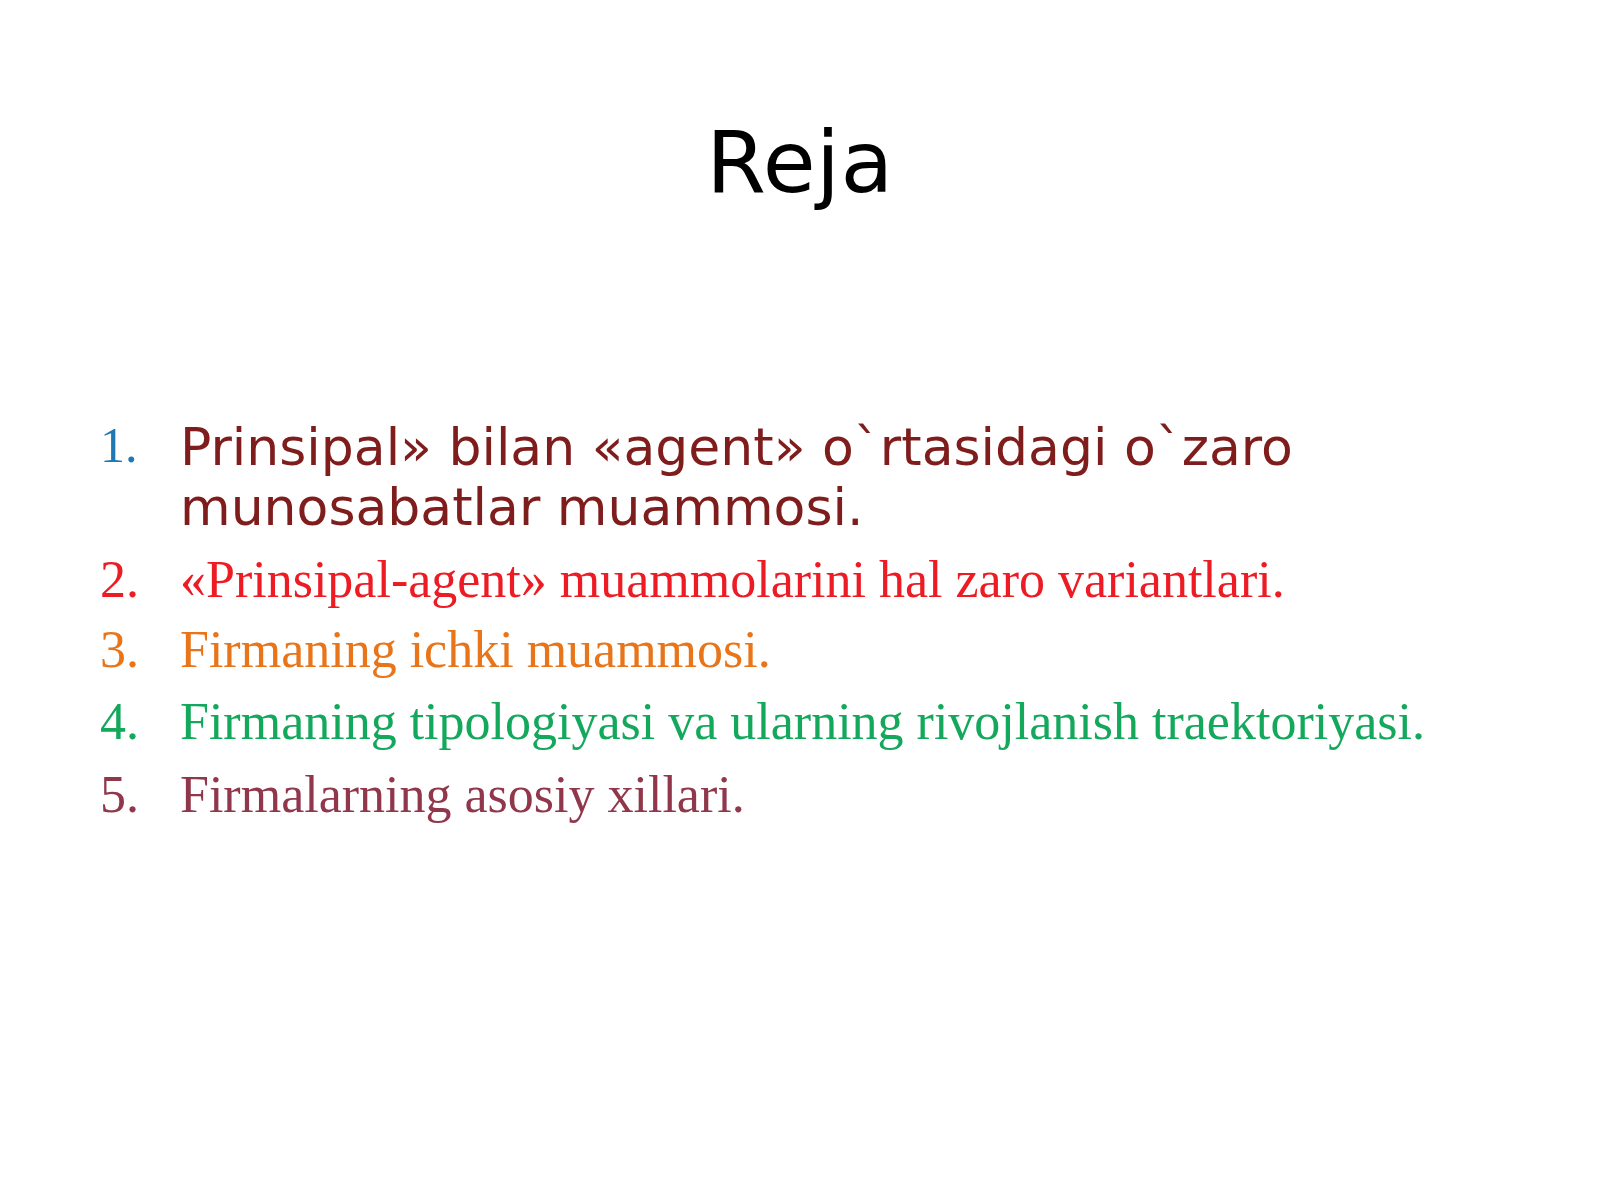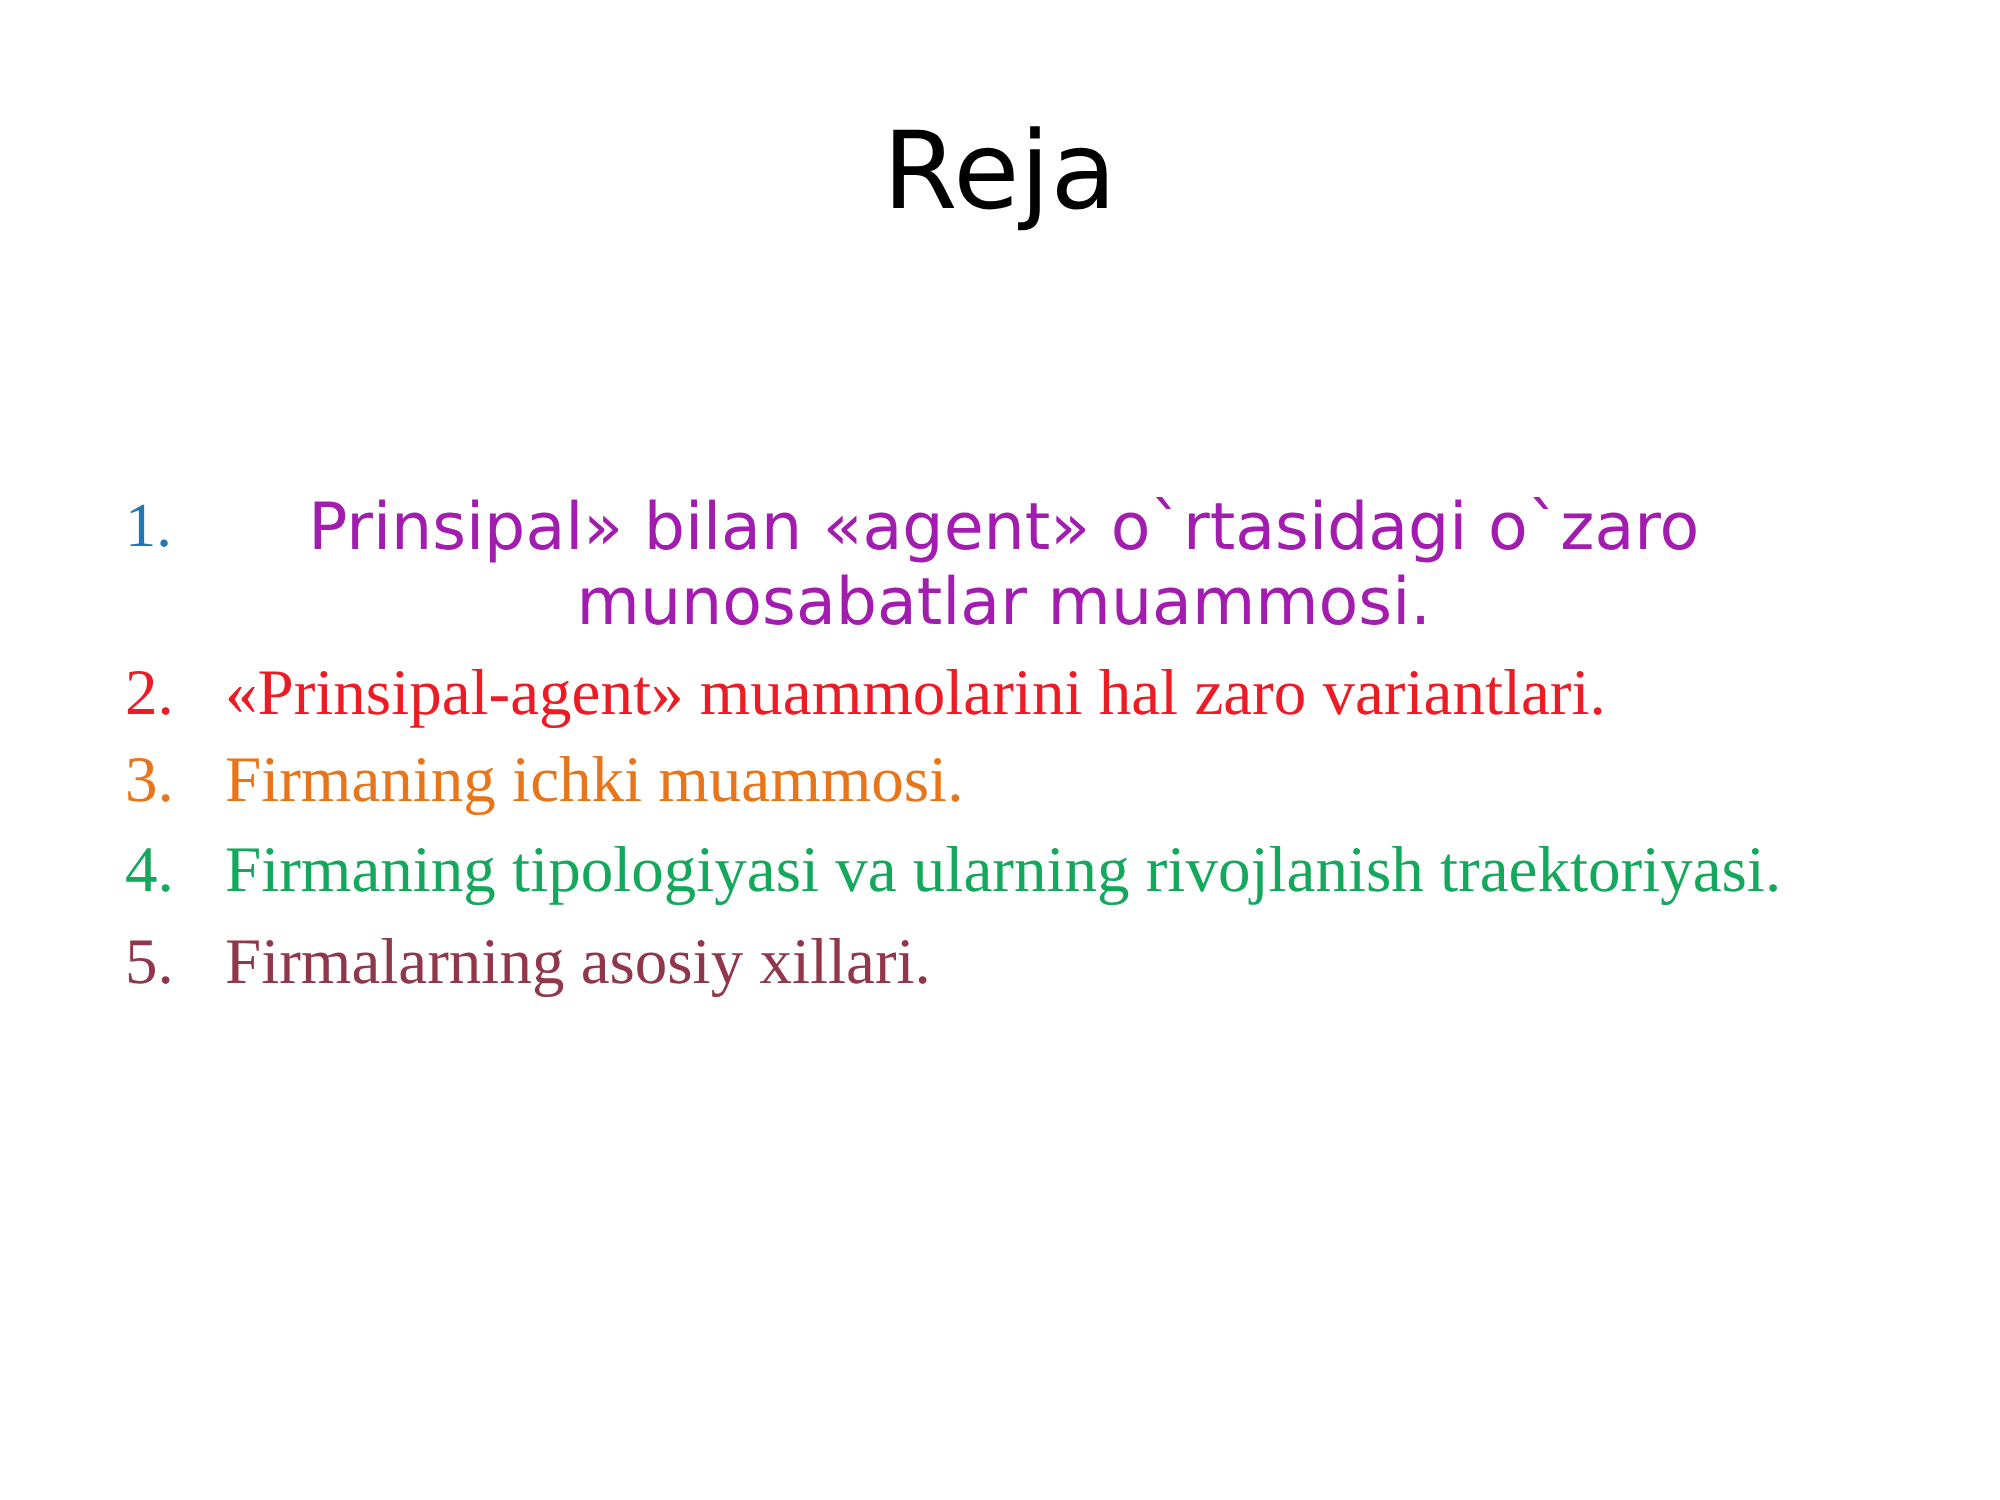--- a/index.html
+++ b/index.html
@@ -13,20 +13,21 @@
     font-family: "Liberation Sans", sans-serif;
     overflow: hidden;
   }
 
   .slide {
     position: relative;
     width: 1600px;
     height: 1016px;
     background: #ffffff;
     box-sizing: border-box;
+    margin-top: 25px;
   }
 
   
   .slide-title {
     position: absolute;
     top: 92px;
     left: 0;
     width: 1600px;
     text-align: center;
     font-family: "DejaVu Sans", "Liberation Sans", sans-serif;
@@ -89,21 +90,21 @@
 <body style="background: rgb(255, 255, 255);">
 
 <div class="slide">
 
   <div class="slide-title" style="color: rgb(0, 0, 0);">Reja</div>
 
   <div class="reja-list">
 
     <div class="reja-item" id="item-1">
       <span class="reja-num font-serif" style="color: rgb(31, 119, 180);">1.</span>
-      <span class="reja-text font-sans" style="color: #a21caf; text-align: center;">Prinsipal» bilan «agent» o`rtasidagi o`zaro munosabatlar muammosi.</span>
+      <span class="reja-text font-sans" style="color: #7f1d1d;">Prinsipal» bilan «agent» o`rtasidagi o`zaro munosabatlar muammosi.</span>
     </div>
 
     <div class="reja-item" id="item-2">
       <span class="reja-num font-serif" style="color: rgb(237, 28, 36);">2.</span>
       <span class="reja-text font-serif" style="color: rgb(237, 28, 36);">«Prinsipal-agent» muammolarini hal zaro variantlari.</span>
     </div>
 
     <div class="reja-item" id="item-3">
       <span class="reja-num font-serif" style="color: rgb(232, 117, 26);">3.</span>
       <span class="reja-text font-serif" style="color: rgb(232, 117, 26);">Firmaning ichki muammosi.</span>

